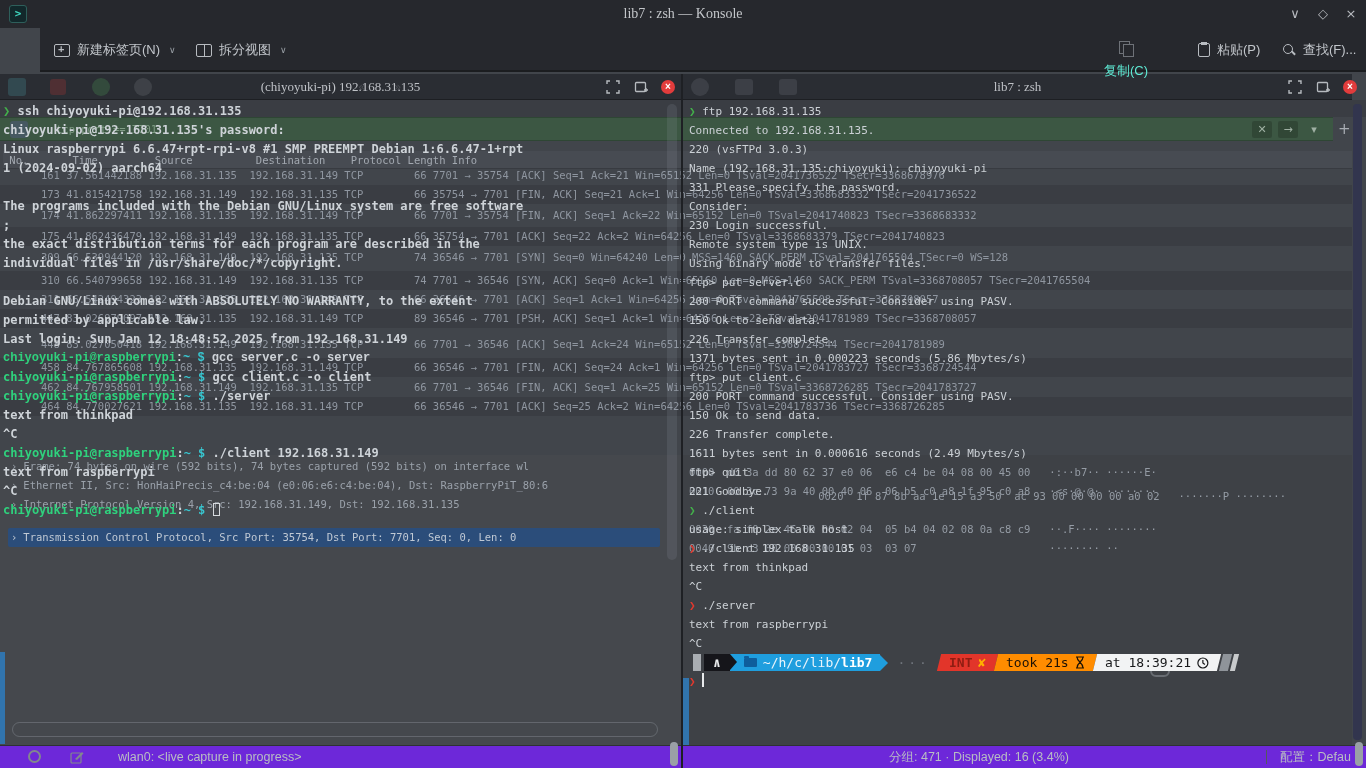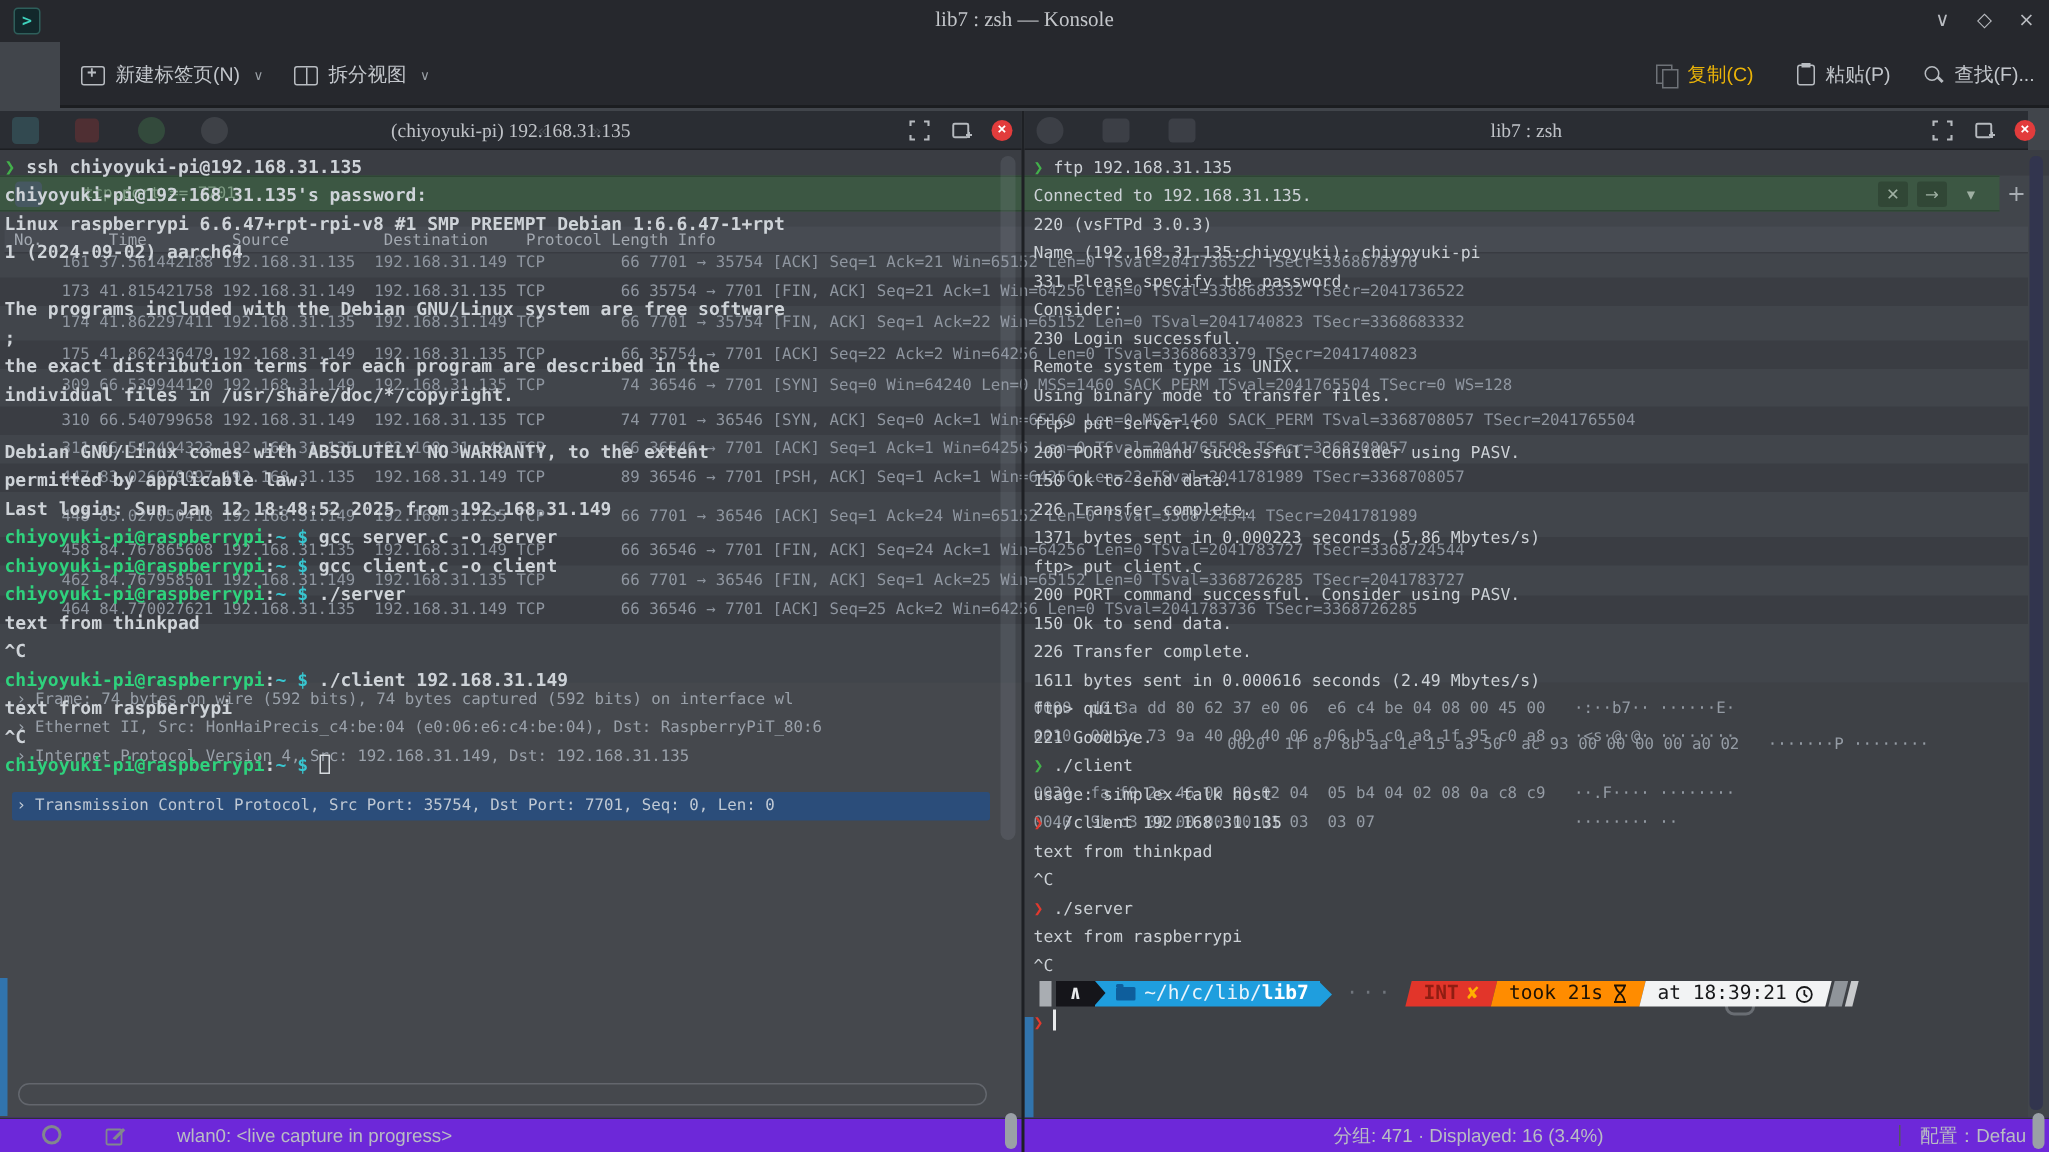--- a/index.html
+++ b/index.html
@@ -8,21 +8,21 @@
 
   
   .titlebar { position:absolute; left:0; top:0; width:1366px; height:28px; background:#26282d; z-index:20; }
   .app-icon { position:absolute; left:9px; top:5px; width:18px; height:18px; background:#12282b; border:1px solid #2e5f5b; border-radius:3px; color:#3ed3bd; font:bold 11px/16px "DejaVu Sans Mono",monospace; text-align:center; }
   .win-title { position:absolute; left:0; top:0; width:100%; height:28px; text-align:center; font:14px/28px "Liberation Serif",serif; color:#c3c6ca; }
   .win-controls { position:absolute; right:6px; top:0; height:28px; display:flex; align-items:center; gap:10px; z-index:2; }
   .win-btn { width:18px; height:18px; text-align:center; font:13px/18px "DejaVu Sans",sans-serif; color:#b9bcc1; cursor:default; }
 
   .toolbar { position:absolute; left:0; top:28px; width:1366px; height:44px; background:#26282d; border-bottom:2px solid #1b1d20; z-index:20;margin-left:40px; }
   .tb-btn { position:absolute; top:8px; display:flex; align-items:center; gap:7px; color:#c2c6cb; font-size:13px; padding:5px 6px; }
-  .tb-btn.disabled { color:#eab308; }
+  .tb-btn.disabled { color:#5eead4;flex-direction:column; }
   .tb-caret { font-size:9px; color:#9aa0a6; margin-left:2px; }
   .ic-tabplus { width:16px; height:13px; border:1px solid #b8bcc1; border-radius:2px; position:relative; }
   .ic-tabplus::after { content:"+"; position:absolute; left:3px; top:-2px; font:bold 11px/13px "Liberation Sans",sans-serif; color:#b8bcc1; }
   .ic-split { width:16px; height:13px; border:1px solid #b8bcc1; border-radius:2px; position:relative; }
   .ic-split::after { content:""; position:absolute; left:7px; top:0; width:1px; height:11px; background:#b8bcc1; }
   .ic-copy { width:14px; height:14px; position:relative; }
   .ic-copy::before, .ic-copy::after { content:""; position:absolute; width:9px; height:11px; border:1px solid #6e7278; background:#26282d; }
   .ic-copy::before { left:0; top:0; } .ic-copy::after { left:4px; top:3px; }
   .ic-paste { width:12px; height:14px; border:1px solid #b8bcc1; border-radius:2px; position:relative; }
   .ic-paste::before { content:""; position:absolute; left:2px; top:-2px; width:6px; height:3px; background:#b8bcc1; }
@@ -239,21 +239,21 @@
       <div class="tl" style="top: 21px;"><span class="seg-f">chiyoyuki-pi@192.168.31.135's password:</span></div>
       <div class="tl" style="top: 40px;"><span class="seg-f">Linux raspberrypi 6.6.47+rpt-rpi-v8 #1 SMP PREEMPT Debian 1:6.6.47-1+rpt</span></div>
       <div class="tl" style="top: 59px;"><span class="seg-f">1 (2024-09-02) aarch64</span></div>
       <div class="tl" style="top: 97px;"><span class="seg-f">The programs included with the Debian GNU/Linux system are free software</span></div>
       <div class="tl" style="top: 116px;"><span class="seg-f">;</span></div>
       <div class="tl" style="top: 135px;"><span class="seg-f">the exact distribution terms for each program are described in the</span></div>
       <div class="tl" style="top: 154px;"><span class="seg-f">individual files in /usr/share/doc/*/copyright.</span></div>
       <div class="tl" style="top: 192px;"><span class="seg-f">Debian GNU/Linux comes with ABSOLUTELY NO WARRANTY, to the extent</span></div>
       <div class="tl" style="top: 211px;"><span class="seg-f">permitted by applicable law.</span></div>
       <div class="tl" style="top: 230px;"><span class="seg-f">Last login: Sun Jan 12 18:48:52 2025 from 192.168.31.149</span></div>
-      <div class="tl" style="top: 249px;"><span class="seg-sg">chiyoyuki-pi@raspberrypi</span><span class="seg-f">:</span><span class="seg-c">~</span><span class="seg-f"> </span><span class="seg-c">$</span><span class="seg-f"> gcc server.c -o server</span></div>
+      <div class="tl" style="top: 249px; font-family: Liberation Mono, monospace;"><span class="seg-sg">chiyoyuki-pi@raspberrypi</span><span class="seg-f">:</span><span class="seg-c">~</span><span class="seg-f"> </span><span class="seg-c">$</span><span class="seg-f"> gcc server.c -o server</span></div>
       <div class="tl" style="top: 268px;"><span class="seg-sg">chiyoyuki-pi@raspberrypi</span><span class="seg-f">:</span><span class="seg-c">~</span><span class="seg-f"> </span><span class="seg-c">$</span><span class="seg-f"> gcc client.c -o client</span></div>
       <div class="tl" style="top: 287px;"><span class="seg-sg">chiyoyuki-pi@raspberrypi</span><span class="seg-f">:</span><span class="seg-c">~</span><span class="seg-f"> </span><span class="seg-c">$</span><span class="seg-f"> ./server</span></div>
       <div class="tl" style="top: 306px;"><span class="seg-f">text from thinkpad</span></div>
       <div class="tl" style="top: 325px;"><span class="seg-f">^C</span></div>
       <div class="tl" style="top: 344px;"><span class="seg-sg">chiyoyuki-pi@raspberrypi</span><span class="seg-f">:</span><span class="seg-c">~</span><span class="seg-f"> </span><span class="seg-c">$</span><span class="seg-f"> ./client 192.168.31.149</span></div>
       <div class="tl" style="top: 363px;"><span class="seg-f">text from raspberrypi</span></div>
       <div class="tl" style="top: 382px;"><span class="seg-f">^C</span></div>
       <div class="tl" style="top: 401px;"><span class="seg-sg">chiyoyuki-pi@raspberrypi</span><span class="seg-f">:</span><span class="seg-c">~</span><span class="seg-f"> </span><span class="seg-c">$</span><span class="seg-f"> </span><span class="cur-box"></span></div>
     </div>
   <div class="term term-right">

